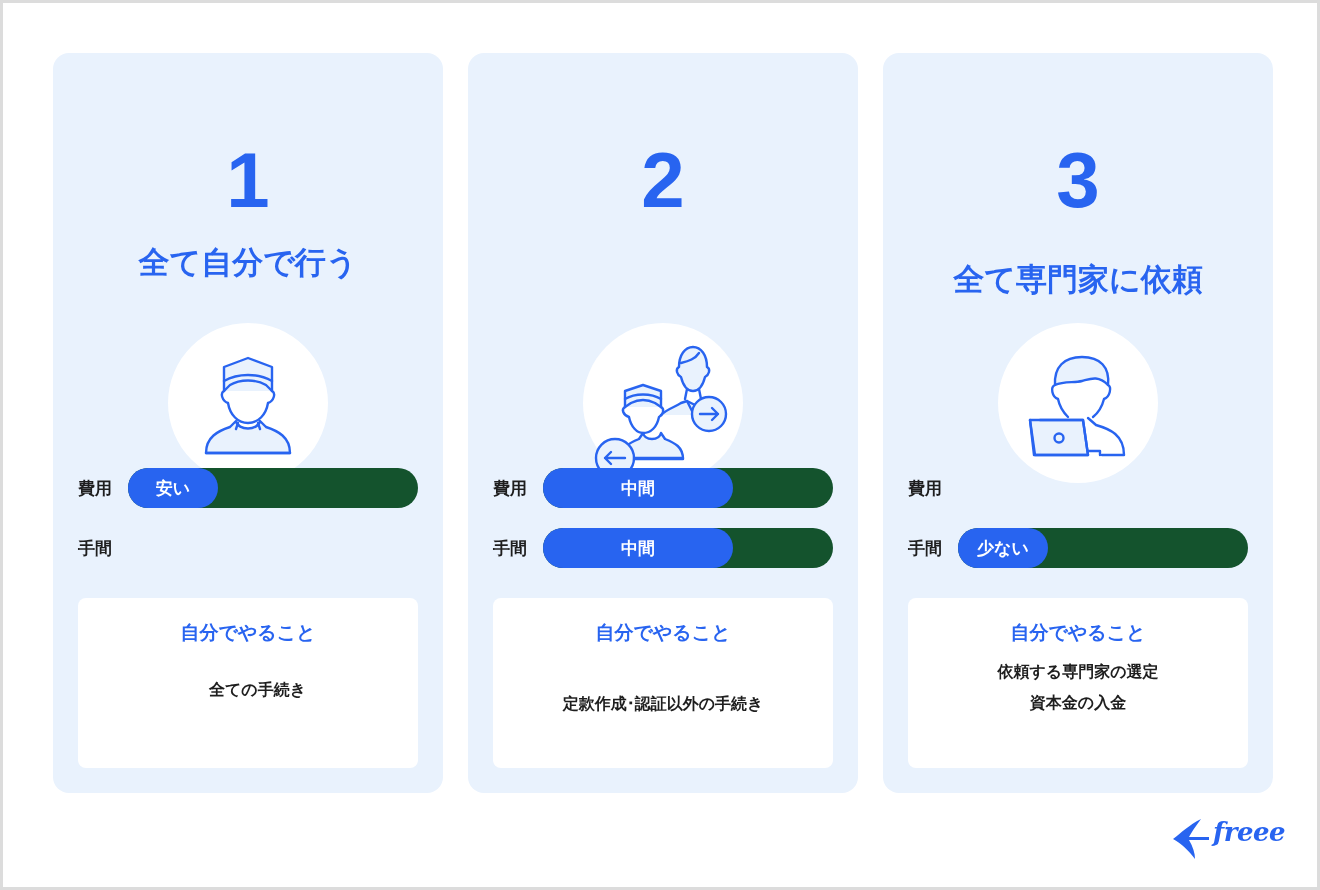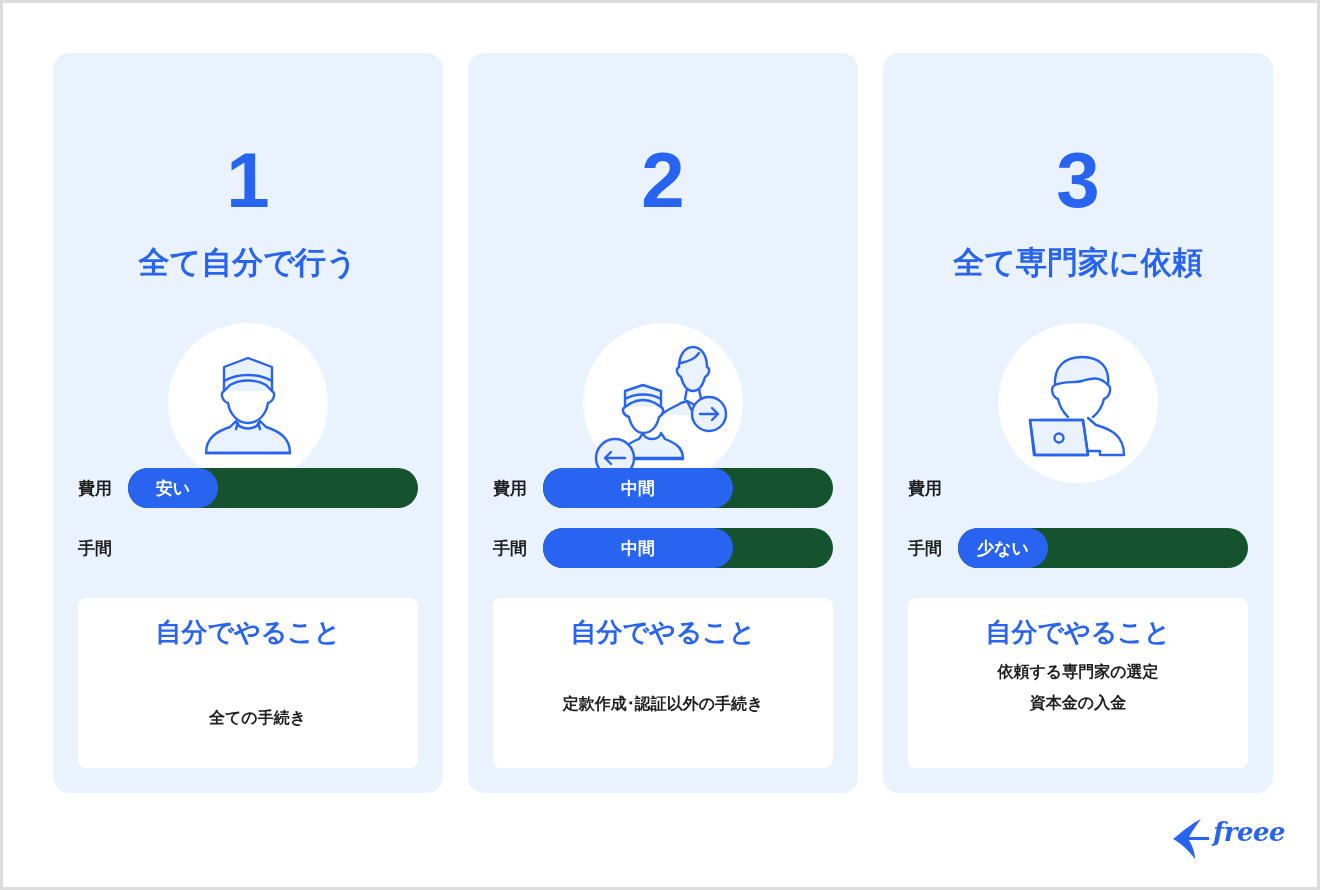--- a/index.html
+++ b/index.html
@@ -40,21 +40,21 @@
     position: absolute; left: 0; top: 0; height: 40px; border-radius: 20px;
     background: #2864f0; color: #ffffff; font-size: 17px; font-weight: bold;
     text-align: center; line-height: 40px; white-space: nowrap;
   }
   .todo-box {
     position: absolute; left: 25px; top: 545px; width: 340px; height: 170px;
     background: #ffffff; border-radius: 8px;
   }
   .todo-title {
     position: absolute; top: 16px; left: 0; right: 0; text-align: center;
-    font-size: 26px; font-weight: bold; color: #2864f0; line-height: 36px;
+    font-size: 19px; font-weight: bold; color: #2864f0; line-height: 36px;
   }
   .todo-items {
     position: absolute; left: 0; right: 0; text-align: center;
     font-size: 16px; font-weight: bold; color: #1e1e1e; line-height: 31px;
   }
   .logo {
     position: absolute; left: 1168px; top: 812px; width: 122px; height: 46px;
   }
   .logo-text {
     position: absolute; left: 42px; top: 2px; font-family: "DejaVu Serif", serif;
@@ -86,21 +86,21 @@
       <div class="bar-label">費用</div>
       <div class="bar-track">
         <div class="bar-fill" style="width:90px;">安い</div>
       </div>
     </div>
     <div class="bar-row" style="top:475px;">
       <div class="bar-label">手間</div>
     </div>
     <div class="todo-box">
       <div class="todo-title">自分でやること</div>
-      <div class="todo-items" style="top:104px;padding-left:19px;">
+      <div class="todo-items" style="top:76px;padding-left:19px;">
         <div>全ての手続き</div>
       </div>
     </div>
   </div>
 
   <div class="card" style="left:465px;">
     <div class="num">2</div>
     <div class="icon-circle">
       <svg viewBox="0 0 160 160" fill="none" stroke="#2864f0" stroke-width="2.4" stroke-linejoin="round" stroke-linecap="round">
 
@@ -139,21 +139,21 @@
     <div class="todo-box">
       <div class="todo-title">自分でやること</div>
       <div class="todo-items" style="top:90px;">
         <div>定款作成･認証以外の手続き</div>
       </div>
     </div>
   </div>
 
   <div class="card" style="left:880px;">
     <div class="num">3</div>
-    <div class="title" style="top:189px;">
+    <div class="title" style="top:206px;">
       <div>全て専門家に依頼</div>
     </div>
     <div class="icon-circle">
       <svg viewBox="0 0 160 160" fill="none" stroke="#2864f0" stroke-width="2.4" stroke-linejoin="round" stroke-linecap="round">
         <path d="M90 95 L98 102 C112 106 126 112 126 132 L104 132"></path>
         <path d="M57 62 C52 64 54 74 60 76 C62 86 68 92 70 94 M110 62 C114 64 112 74 106 76 C104 84 100 90 95 94"></path>
         <path d="M57 62 C56 44 66 34 84 34 C102 34 112 44 110 62 C100 52 92 56 84 58 C76 60 66 58 57 62 Z" fill="#e9f2fd"></path>
         <path d="M32 97 L37 132 L90 132 L85 97 Z" fill="#e9f2fd"></path>
         <path d="M32 97 L36 132 M42 97 L85 97 L90 132 L36 132"></path>
         <path d="M90 128 L102 128 L102 132"></path>

